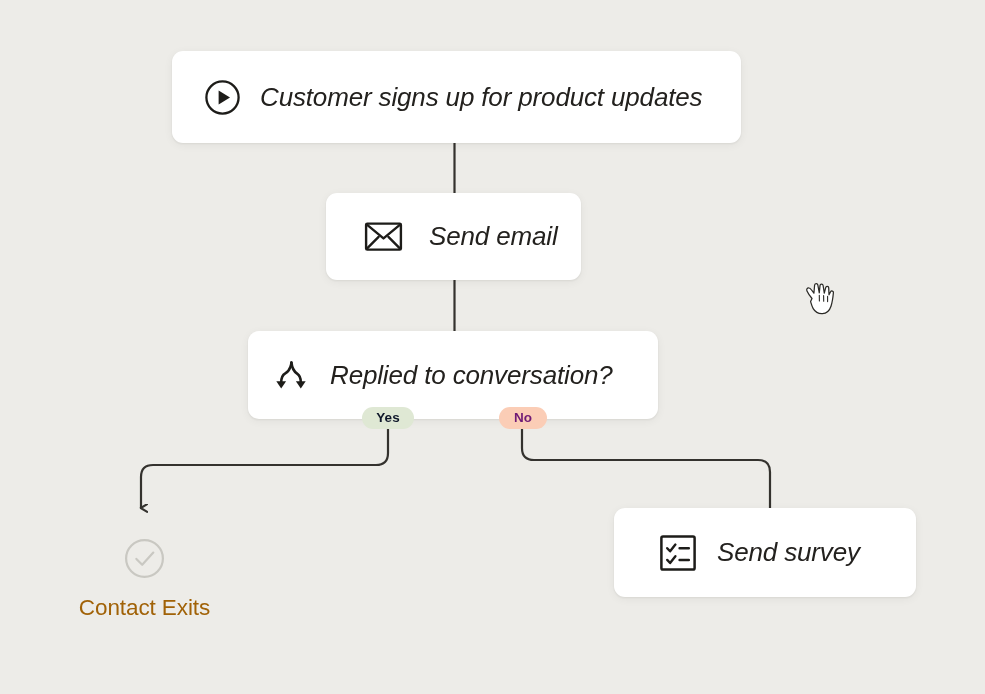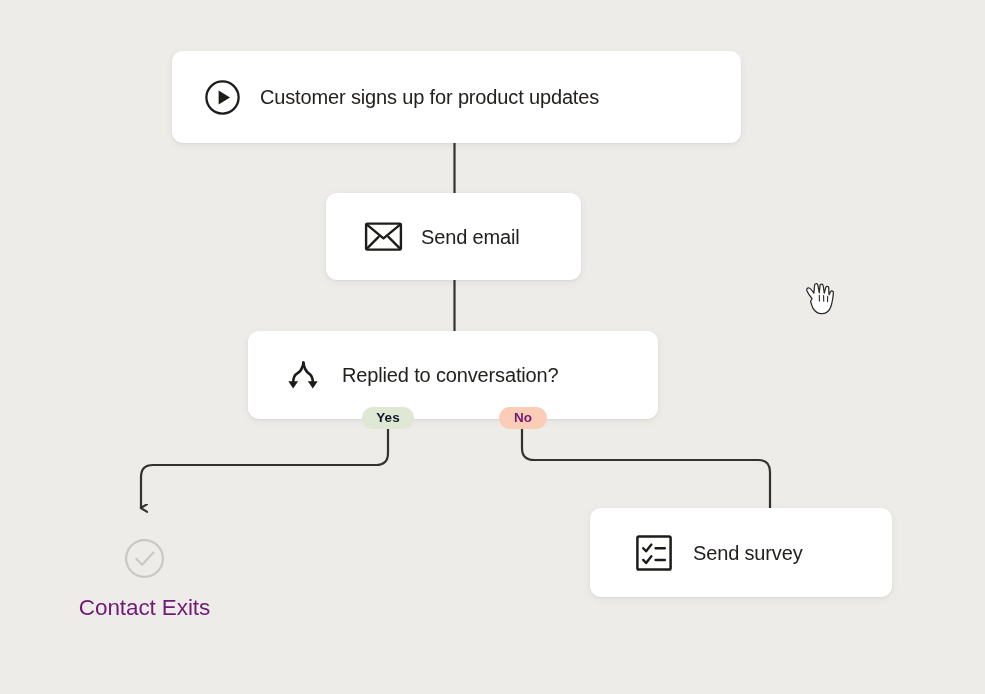--- a/index.html
+++ b/index.html
@@ -41,59 +41,60 @@
     box-sizing: border-box;
   }
   .node-icon {
     flex: 0 0 auto;
     display: flex;
     align-items: center;
     justify-content: center;
   }
   .node-label {
     color: #23211e;
-    font-size: 20px;
+    font-size: 26px;
     line-height: 1.1;
     letter-spacing: -0.15px;
     white-space: nowrap;
+    font-style: italic;
   }
 
   
   #node-trigger {
     left: 172px;
     top: 51px;
     width: 569px;
     height: 92px;
     padding-left: 32px;
   }
   #node-trigger .node-label { margin-left: 19px; }
 
   
   #node-send-email {
     left: 326px;
     top: 193px;
     width: 255px;
     height: 87px;
     padding-left: 38px;
   }
-  #node-send-email .node-label { margin-left: 18px; }
+  #node-send-email .node-label { margin-left: 26px; }
 
   
   #node-branch {
     left: 248px;
     top: 331px;
     width: 410px;
     height: 88px;
-    padding-left: 36px;
+    padding-left: 24px;
   }
   #node-branch .node-label { margin-left: 20px; }
 
   
   #node-send-survey {
-    left: 590px;
+    left: 614px;
     top: 508px;
     width: 302px;
     height: 89px;
     padding-left: 45px;
   }
   #node-send-survey .node-label { margin-left: 20px; }
 
   
   .branch-badge {
     position: absolute;
@@ -128,21 +129,21 @@
     left: 66px;
     top: 537px;
     width: 157px;
     display: flex;
     flex-direction: column;
     align-items: center;
   }
   #terminal-exit .terminal-label {
     margin-top: 11px;
     font-size: 22.5px;
-    color: #701a75;
+    color: #a16207;
     letter-spacing: -0.1px;
     white-space: nowrap;
     text-align: center;
   }
 
   
   #pointer-cursor {
     position: absolute;
     left: 801px;
     top: 279px;

